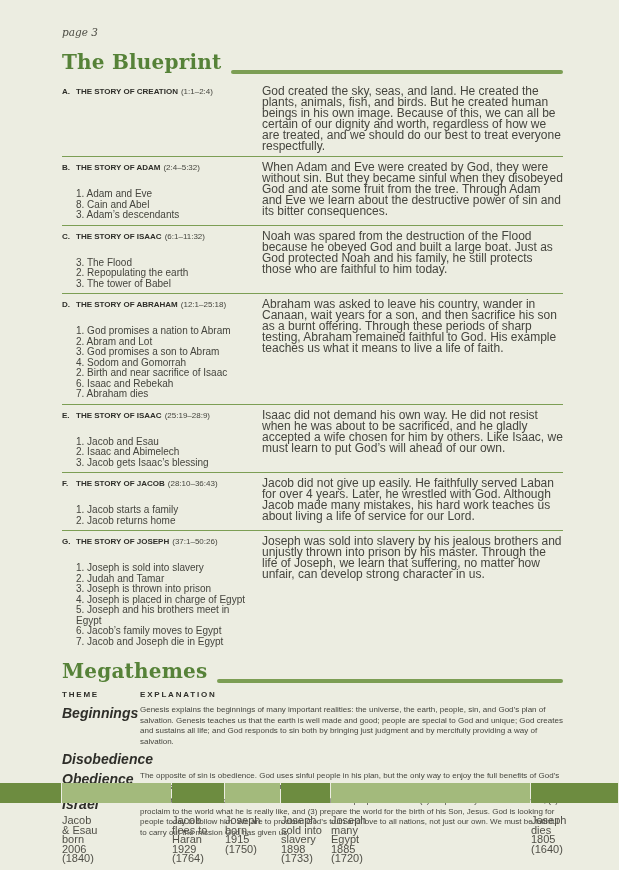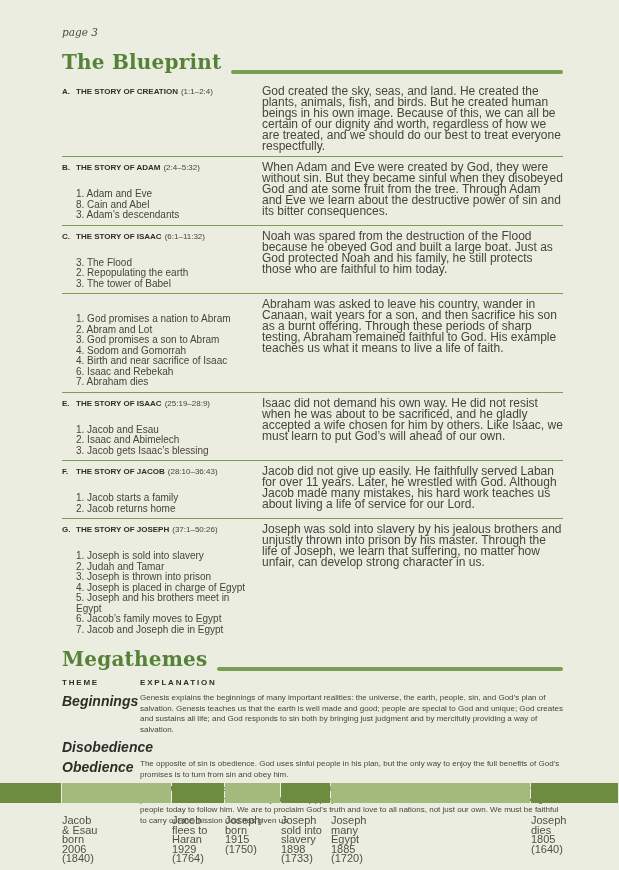--- a/index.html
+++ b/index.html
@@ -100,26 +100,29 @@
           <ul class="bp-points">
             <li class="bp-point">3. The Flood</li>
             <li class="bp-point">2. Repopulating the earth</li>
             <li class="bp-point">3. The tower of Babel</li>
           </ul>
         </div>
         <div class="bp-expl">Noah was spared from the destruction of the Flood because he obeyed God and built a large boat. Just as God protected Noah and his family, he still protects those who are faithful to him today.</div>
       </div>
       <div class="bp-row">
         <div class="bp-left">
+          <div class="bp-title-line">
+            <span class="bp-letter">D.</span><span class="bp-title">THE STORY OF ABRAHAM</span><span class="bp-ref">(12:1–25:18)</span>
+          </div>
           <ul class="bp-points">
             <li class="bp-point">1. God promises a nation to Abram</li>
             <li class="bp-point">2. Abram and Lot</li>
             <li class="bp-point">3. God promises a son to Abram</li>
             <li class="bp-point">4. Sodom and Gomorrah</li>
-            <li class="bp-point">4. Birth and near sacrifice of Isaac</li>
+            <li class="bp-point">2. Birth and near sacrifice of Isaac</li>
             <li class="bp-point">6. Isaac and Rebekah</li>
             <li class="bp-point">7. Abraham dies</li>
           </ul>
         </div>
         <div class="bp-expl">Abraham was asked to leave his country, wander in Canaan, wait years for a son, and then sacrifice his son as a burnt offering. Through these periods of sharp testing, Abraham remained faithful to God. His example teaches us what it means to live a life of faith.</div>
       </div>
       <div class="bp-row">
         <div class="bp-left">
           <div class="bp-title-line">
             <span class="bp-letter">E.</span><span class="bp-title">THE STORY OF ISAAC</span><span class="bp-ref">(25:19–28:9)</span>
@@ -135,21 +138,21 @@
       <div class="bp-row">
         <div class="bp-left">
           <div class="bp-title-line">
             <span class="bp-letter">F.</span><span class="bp-title">THE STORY OF JACOB</span><span class="bp-ref">(28:10–36:43)</span>
           </div>
           <ul class="bp-points">
             <li class="bp-point">1. Jacob starts a family</li>
             <li class="bp-point">2. Jacob returns home</li>
           </ul>
         </div>
-        <div class="bp-expl">Jacob did not give up easily. He faithfully served Laban for over 11 years. Later, he wrestled with God. Although Jacob made many mistakes, his hard work teaches us about living a life of service for our Lord.</div>
+        <div class="bp-expl">Jacob did not give up easily. He faithfully served Laban for over 4 years. Later, he wrestled with God. Although Jacob made many mistakes, his hard work teaches us about living a life of service for our Lord.</div>
       </div>
       <div class="bp-row">
         <div class="bp-left">
           <div class="bp-title-line">
             <span class="bp-letter">G.</span><span class="bp-title">THE STORY OF JOSEPH</span><span class="bp-ref">(37:1–50:26)</span>
           </div>
           <ul class="bp-points">
             <li class="bp-point">1. Joseph is sold into slavery</li>
             <li class="bp-point">2. Judah and Tamar</li>
             <li class="bp-point">3. Joseph is thrown into prison</li>

